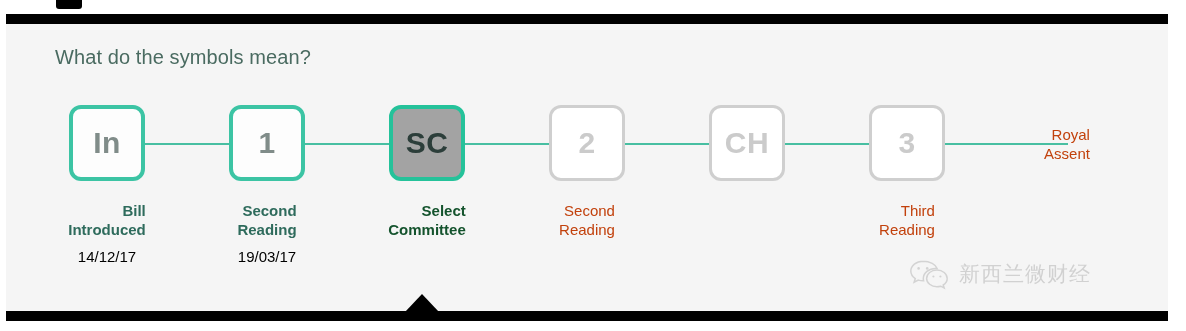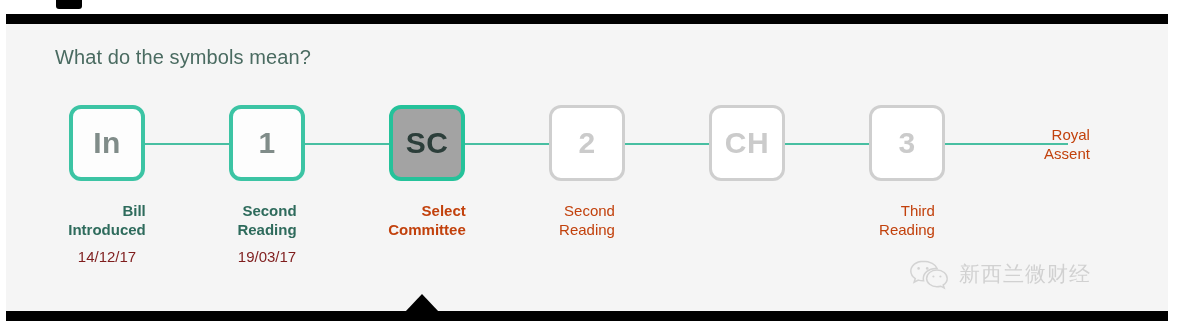--- a/index.html
+++ b/index.html
@@ -146,33 +146,33 @@
     font-size: 15px;
     line-height: 19px;
     text-align: right;
     white-space: pre-line;
   }
   .step.done .step-label {
     color: #2e6b5c;
     font-weight: 700;
   }
   .step.current .step-label {
-    color: #c2410c;
+    color: #14532d;
     font-weight: 700;
   }
   .step.upcoming .step-label {
     color: #c2410c;
     font-weight: 400;
   }
 
   .step-date {
     margin-top: 9px;
     font-size: 15px;
     line-height: 18px;
-    color: #7f1d1d;
+    color: #000000;
     font-weight: 400;
     text-align: center;
   }
   .step-date:empty { display: none; }
 
   
   .watermark {
     position: absolute;
     left: 908px;
     top: 258px;

